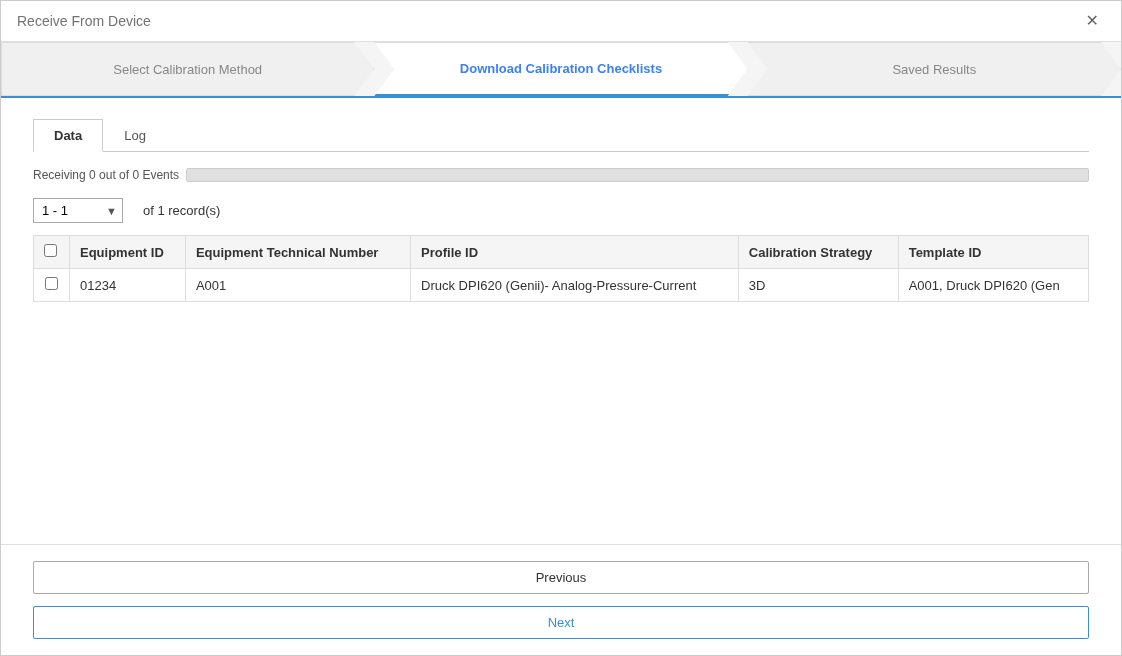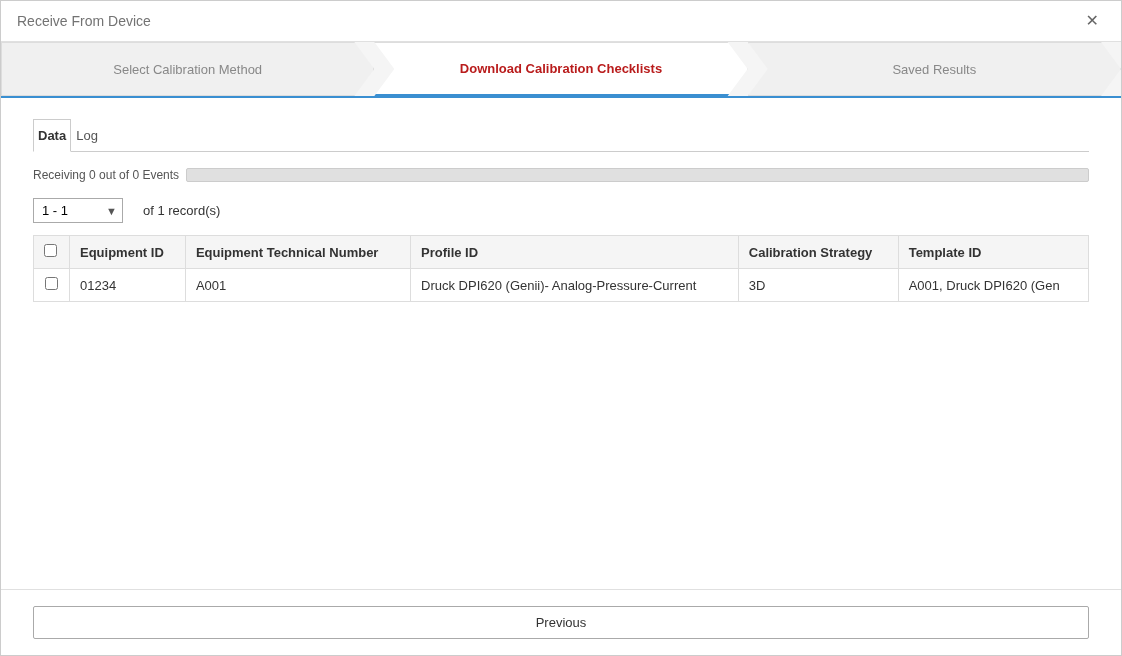--- a/index.html
+++ b/index.html
@@ -67,21 +67,21 @@
       border: 1px solid #ddd;
       clip-path: polygon(0 0, calc(100% - 20px) 0, 100% 50%, calc(100% - 20px) 100%, 0 100%, 20px 50%);
       padding: 0 30px;
       text-align: center;
     }
     .wizard-step:first-child {
       clip-path: polygon(0 0, calc(100% - 20px) 0, 100% 50%, calc(100% - 20px) 100%, 0 100%);
     }
     .wizard-step.active {
       background: #ffffff;
-      color: #b91c1c;
+      color: #3b82f6;
       font-weight: bold;
       border-bottom: 2px solid #3a8fd1;
       text-align: center;
     }
     .wizard-step.inactive {
       background: #f0f0f0;
       color: #888;
     }
 
     
@@ -94,21 +94,21 @@
     }
 
     
     .tabs {
       display: flex;
       border-bottom: 1px solid #ccc;
       margin-bottom: 16px;
       flex-shrink: 0;
     }
     .tab {
-      padding: 8px 4px;
+      padding: 8px 20px;
       cursor: pointer;
       font-size: 13px;
       color: #555;
       border: 1px solid transparent;
       border-bottom: none;
       background: none;
       position: relative;
       bottom: -1px;
     }
     .tab.active {
@@ -321,15 +321,16 @@
           <td>3D</td>
           <td>A001, Druck DPI620 (Gen</td>
         </tr>
       </tbody>
     </table>
 
   </div>
 
   <div class="footer">
     <button class="btn">Previous</button>
+    <button class="btn btn-primary">Next</button>
   </div>
 
 </div>
 
 </body></html>

